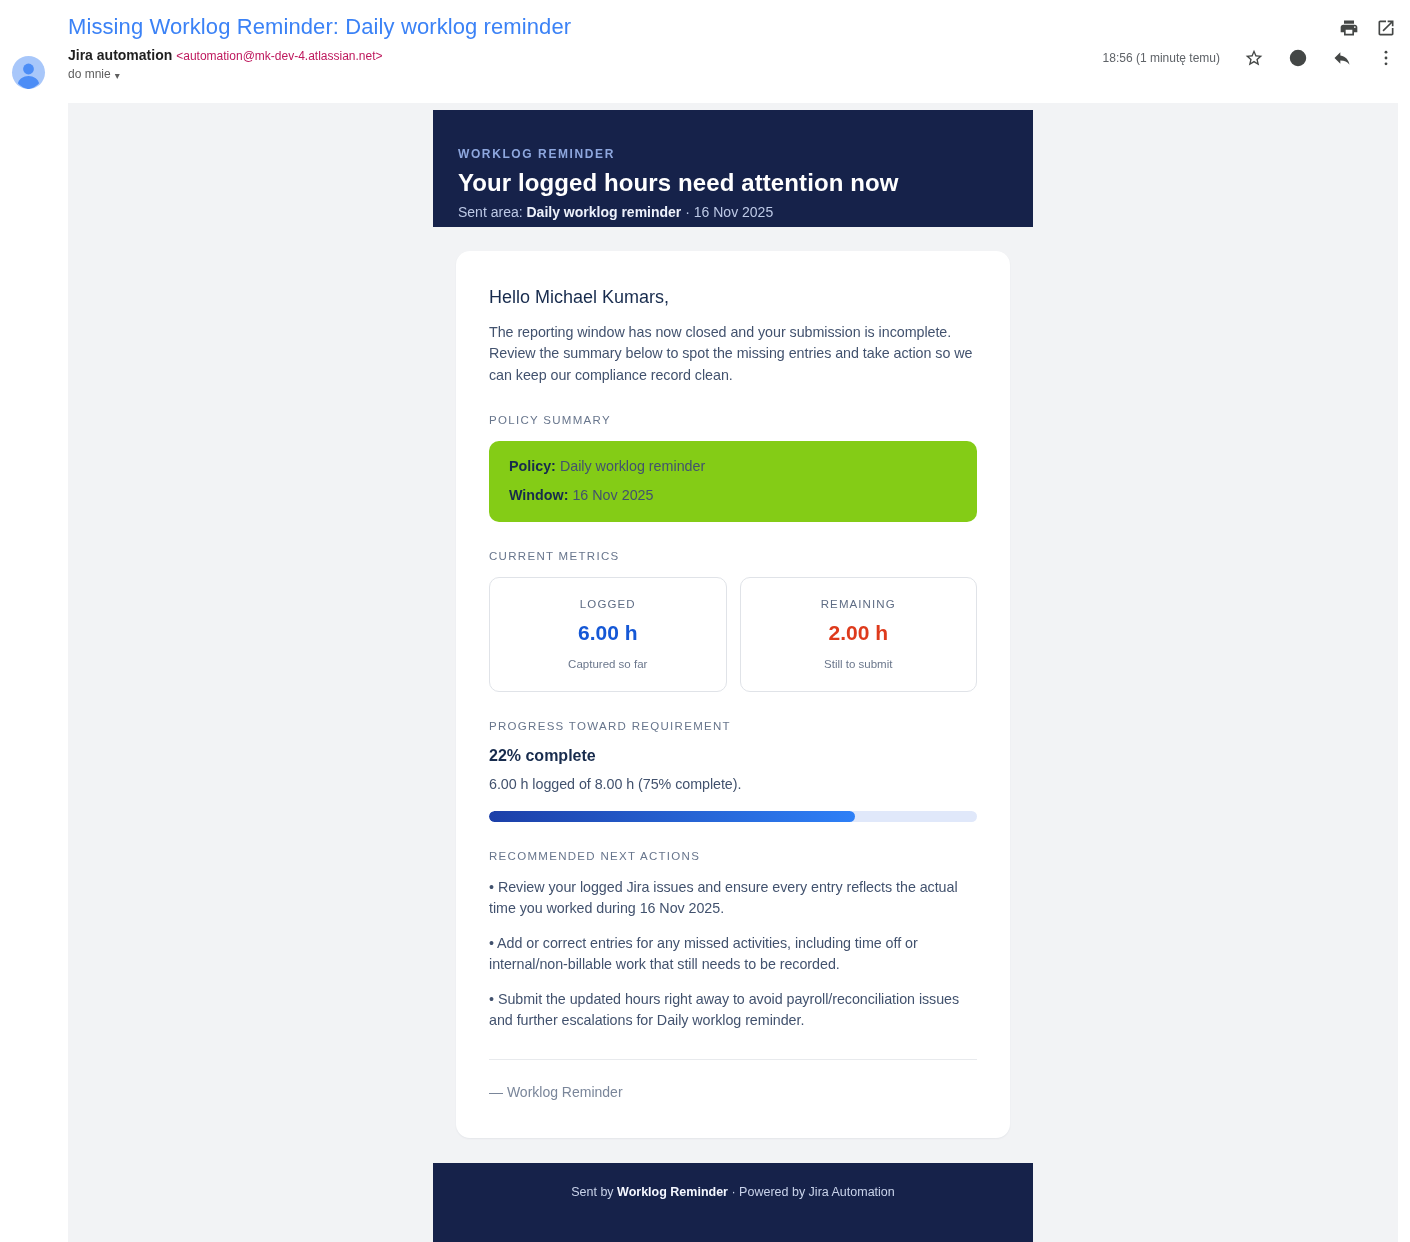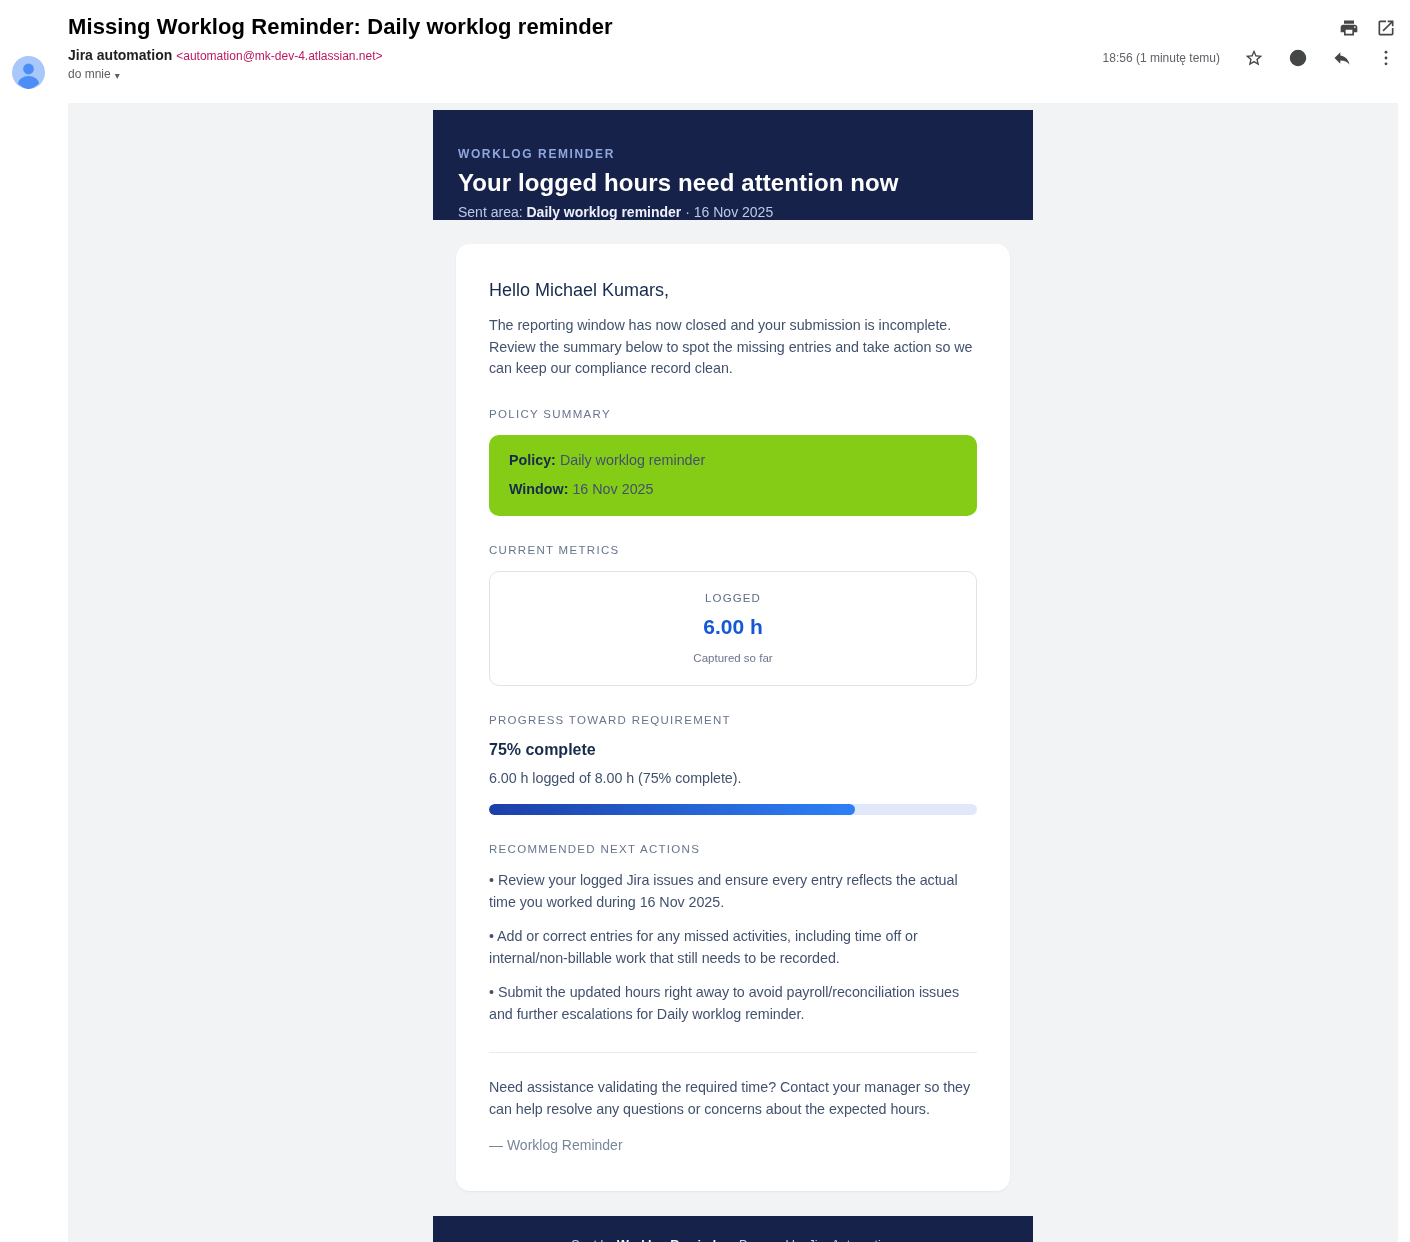--- a/index.html
+++ b/index.html
@@ -3,21 +3,21 @@
 <meta charset="utf-8">
 <style>
   * { margin:0; padding:0; box-sizing:border-box; }
   html,body { width:1410px; height:1242px; background:#ffffff; overflow:hidden;
     font-family:"Liberation Sans", sans-serif; }
 
   
   .gmail-header { position:relative; height:103px; background:#ffffff; }
   .subject-row { display:flex; justify-content:space-between; align-items:flex-start;
     padding:14px 14px 0 68px; }
-  .subject { font-size:22px; color:#000000; font-weight:700; letter-spacing:0.1px; }
+  .subject { font-size:22px; color:#3b82f6; font-weight:400; letter-spacing:0.1px; }
   .header-actions { display:flex; gap:17px; margin-top:4px; }
   .icon-btn { width:20px; height:20px; display:inline-flex; align-items:center;
     justify-content:center; cursor:pointer; }
   .icon-btn svg { width:20px; height:20px; fill:#444746; }
 
   .avatar { position:absolute; left:12px; top:56px; width:33px; height:33px;
     border-radius:50%; background:#a8c7fa; overflow:hidden; }
   .avatar svg { width:33px; height:33px; }
 
   .sender-row { display:flex; align-items:flex-start; padding:6px 14px 0 68px; }
@@ -175,37 +175,41 @@
       </div>
     </div>
 
     <div class="section-label">CURRENT METRICS</div>
     <div class="metrics-row">
       <div class="metric-card">
         <div class="m-label">LOGGED</div>
         <div class="m-value" style="color: rgb(21, 88, 214);">6.00 h</div>
         <div class="m-caption">Captured so far</div>
       </div>
+      <div class="metric-card">
+        <div class="m-label">REMAINING</div>
+        <div class="m-value" style="color: rgb(222, 58, 28);">2.00 h</div>
+        <div class="m-caption">Still to submit</div>
+      </div>
     </div>
 
     <div class="section-label">PROGRESS TOWARD REQUIREMENT</div>
-    <div class="progress-headline">75% complete</div>
+    <div class="progress-headline">22% complete</div>
     <p class="body-text progress-caption">6.00 h logged of 8.00 h (75% complete).</p>
     <div class="progress-track">
       <div class="progress-fill" style="width: 75%;"></div>
     </div>
 
     <div class="section-label">RECOMMENDED NEXT ACTIONS</div>
     <p class="body-text action-item"><span>•</span> <span>Review your logged Jira issues and ensure every entry reflects the actual time you worked during 16 Nov 2025.</span></p>
     <p class="body-text action-item"><span>•</span> <span>Add or correct entries for any missed activities, including time off or internal/non-billable work that still needs to be recorded.</span></p>
     <p class="body-text action-item"><span>•</span> <span>Submit the updated hours right away to avoid payroll/reconciliation issues and further escalations for Daily worklog reminder.</span></p>
 
     <hr class="divider">
 
-    <p class="body-text assistance">Need assistance validating the required time? Contact your manager so they can help resolve any questions or concerns about the expected hours.</p>
     <div class="signature">— Worklog Reminder</div>
   </div>
 
   <div class="mail-footer">
     <div>
       <span>Sent by</span>
       <b>Worklog Reminder</b>
       <span>· Powered by Jira Automation</span>
     </div>
 

